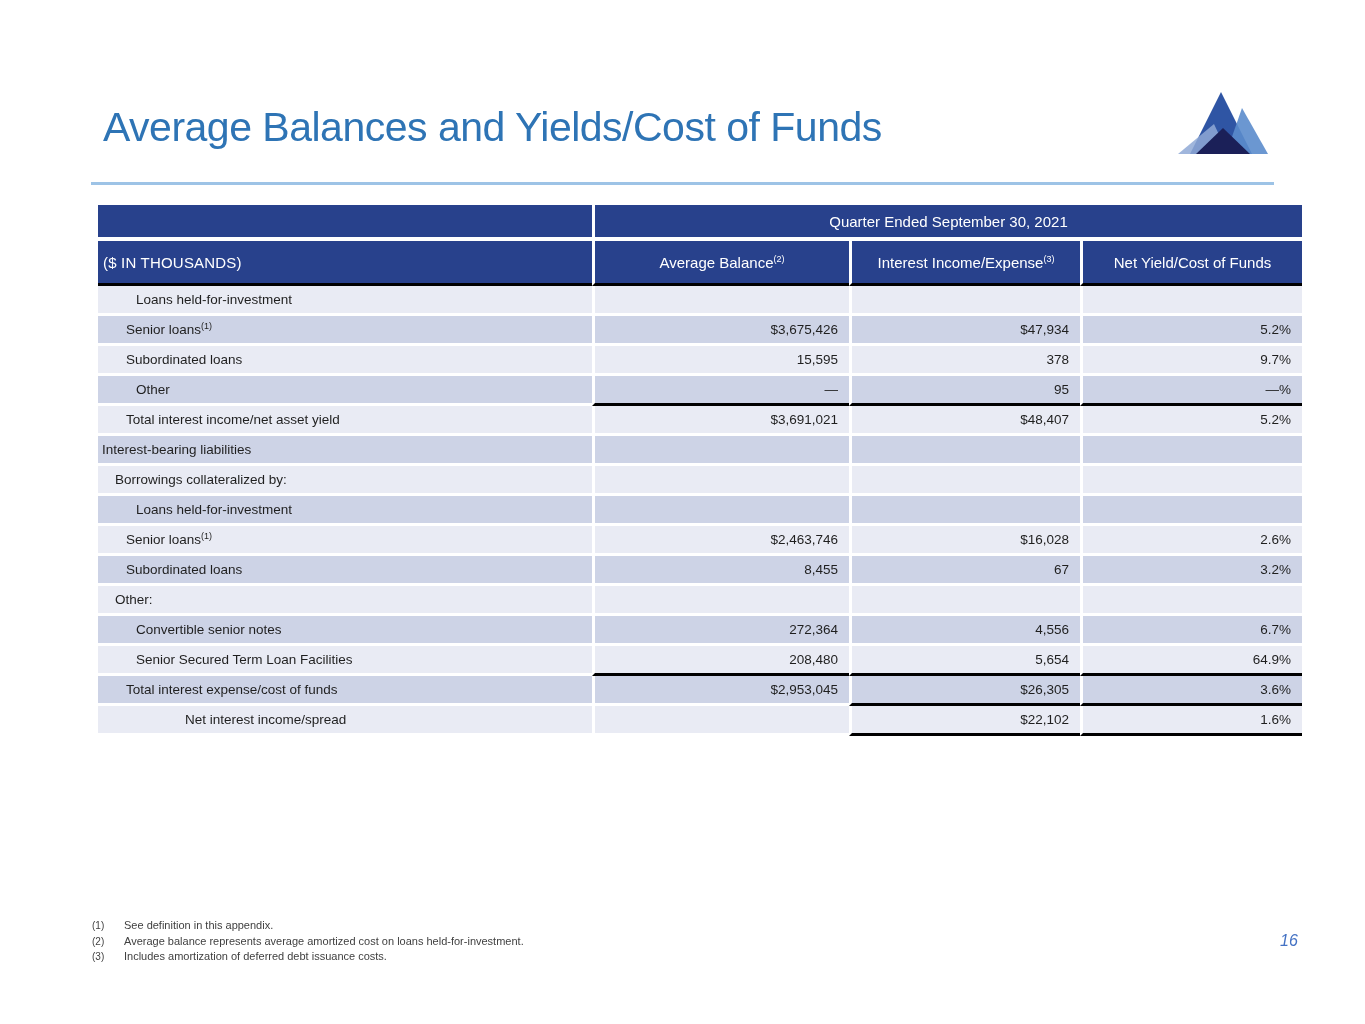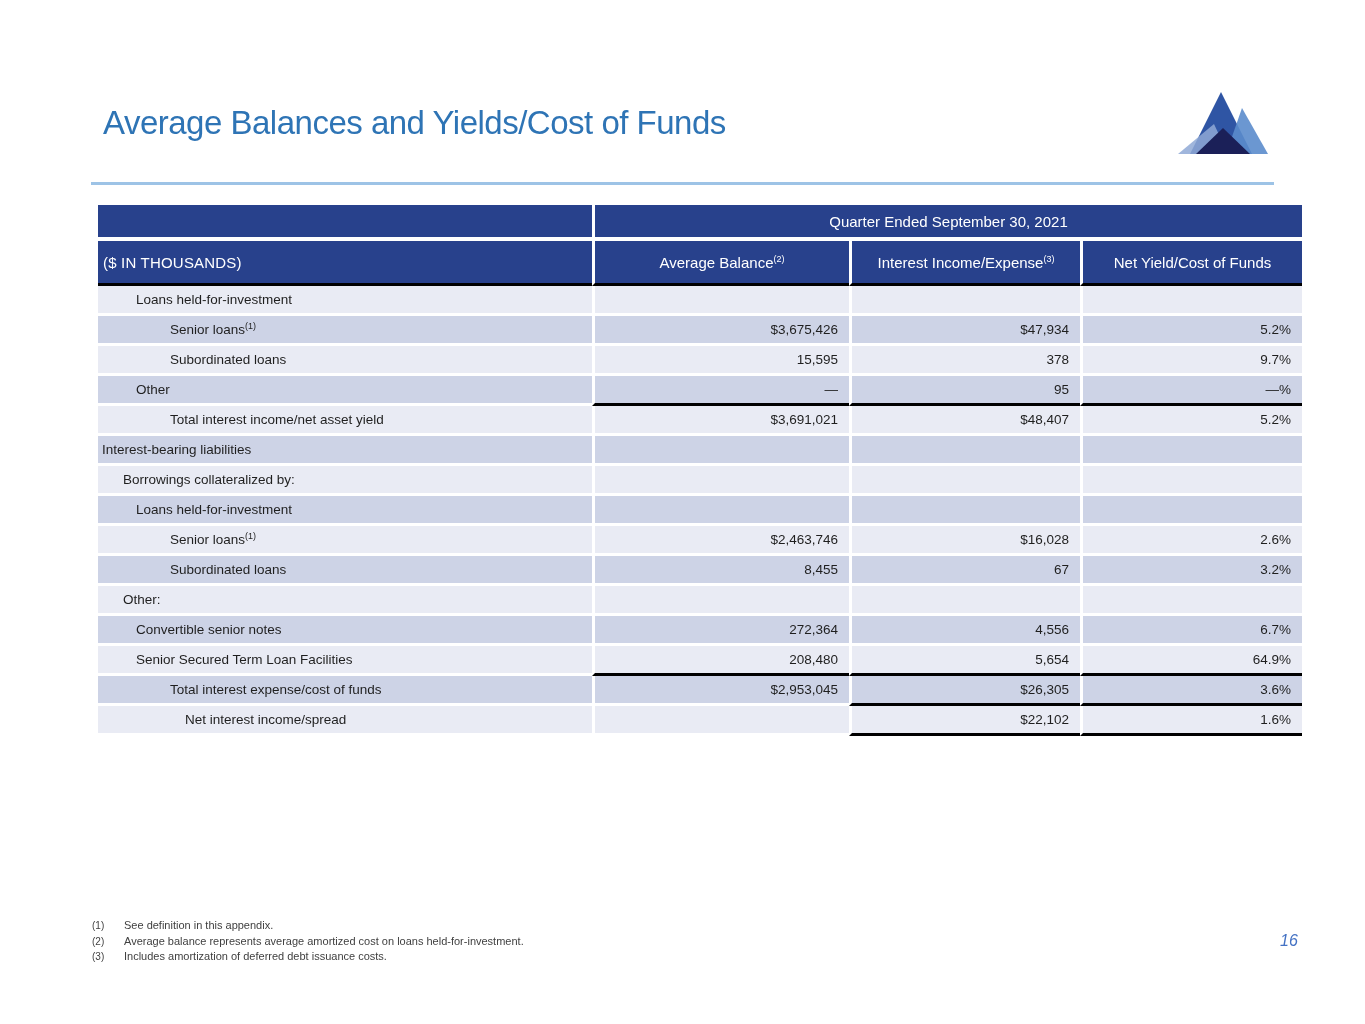--- a/index.html
+++ b/index.html
@@ -10,42 +10,42 @@
     --rule-color:#9DC3E6;
     --page-blue:#4472C4;
     --body-text:#1F1F1F;
     --note-text:#3F3F3F;
   }
   *{margin:0;padding:0;}
   html,body{background:#fff;}
   body{width:1365px;height:1024px;font-family:"Liberation Sans",sans-serif;}
   .slide{position:relative;width:1365px;height:1024px;overflow:hidden;background:#fff;}
 
-  .title{position:absolute;left:103px;top:104px;font-size:33px;letter-spacing:-0.5px;color:var(--title-color);white-space:nowrap;}
+  .title{position:absolute;left:103px;top:104px;font-size:41px;letter-spacing:-0.5px;color:var(--title-color);white-space:nowrap;}
   .logo{position:absolute;left:1176px;top:84px;width:100px;height:76px;}
   .rule{position:absolute;left:91px;top:182px;width:1183px;height:3px;background:var(--rule-color);}
 
   table.balances{position:absolute;left:98px;top:205px;width:1204px;border-collapse:separate;border-spacing:0;table-layout:fixed;}
   th,td{box-sizing:border-box;font-weight:normal;vertical-align:middle;}
   thead th{background:var(--header-bg);color:#fff;}
   tr.h1 th{height:36px;border-bottom:4px solid #fff;font-size:15px;}
   tr.h2 th{height:45px;border-bottom:3px solid #000000;font-size:15px;}
   th.units{text-align:left;padding-left:5px;font-size:11.5px;letter-spacing:.2px;}
   th.c{text-align:center;}
   th.sep{border-left:3px solid #fff;}
   sup{font-size:9px;line-height:0;}
 
   tbody td{height:30px;border-bottom:3px solid #fff;font-size:13.5px;color:var(--body-text);}
   tr.dark td{background:var(--row-dark);}
   tr.light td{background:var(--row-light);}
   td.label{text-align:left;white-space:nowrap;overflow:hidden;}
   td.ind0{padding-left:4px;}
-  td.ind1{padding-left:25px;}
+  td.ind1{padding-left:17px;}
   td.ind2{padding-left:38px;}
-  td.ind3{padding-left:72px;margin-left:8px;}
+  td.ind3{padding-left:28px;margin-left:8px;}
   td.ind4{padding-left:87px;}
   td.val{text-align:right;padding-right:11px;border-left:3px solid #fff;}
   td.bb{border-bottom:3px solid #000;}
 
   .footnotes{position:absolute;left:92px;top:918px;font-size:11px;color:var(--note-text);}
   .footnote{display:flex;line-height:15.5px;}
   .fmark{width:32px;font-size:10px;}
   .pageno{position:absolute;left:1280px;top:932px;font-size:16px;font-style:italic;color:var(--page-blue);}
 </style>
 </head>

